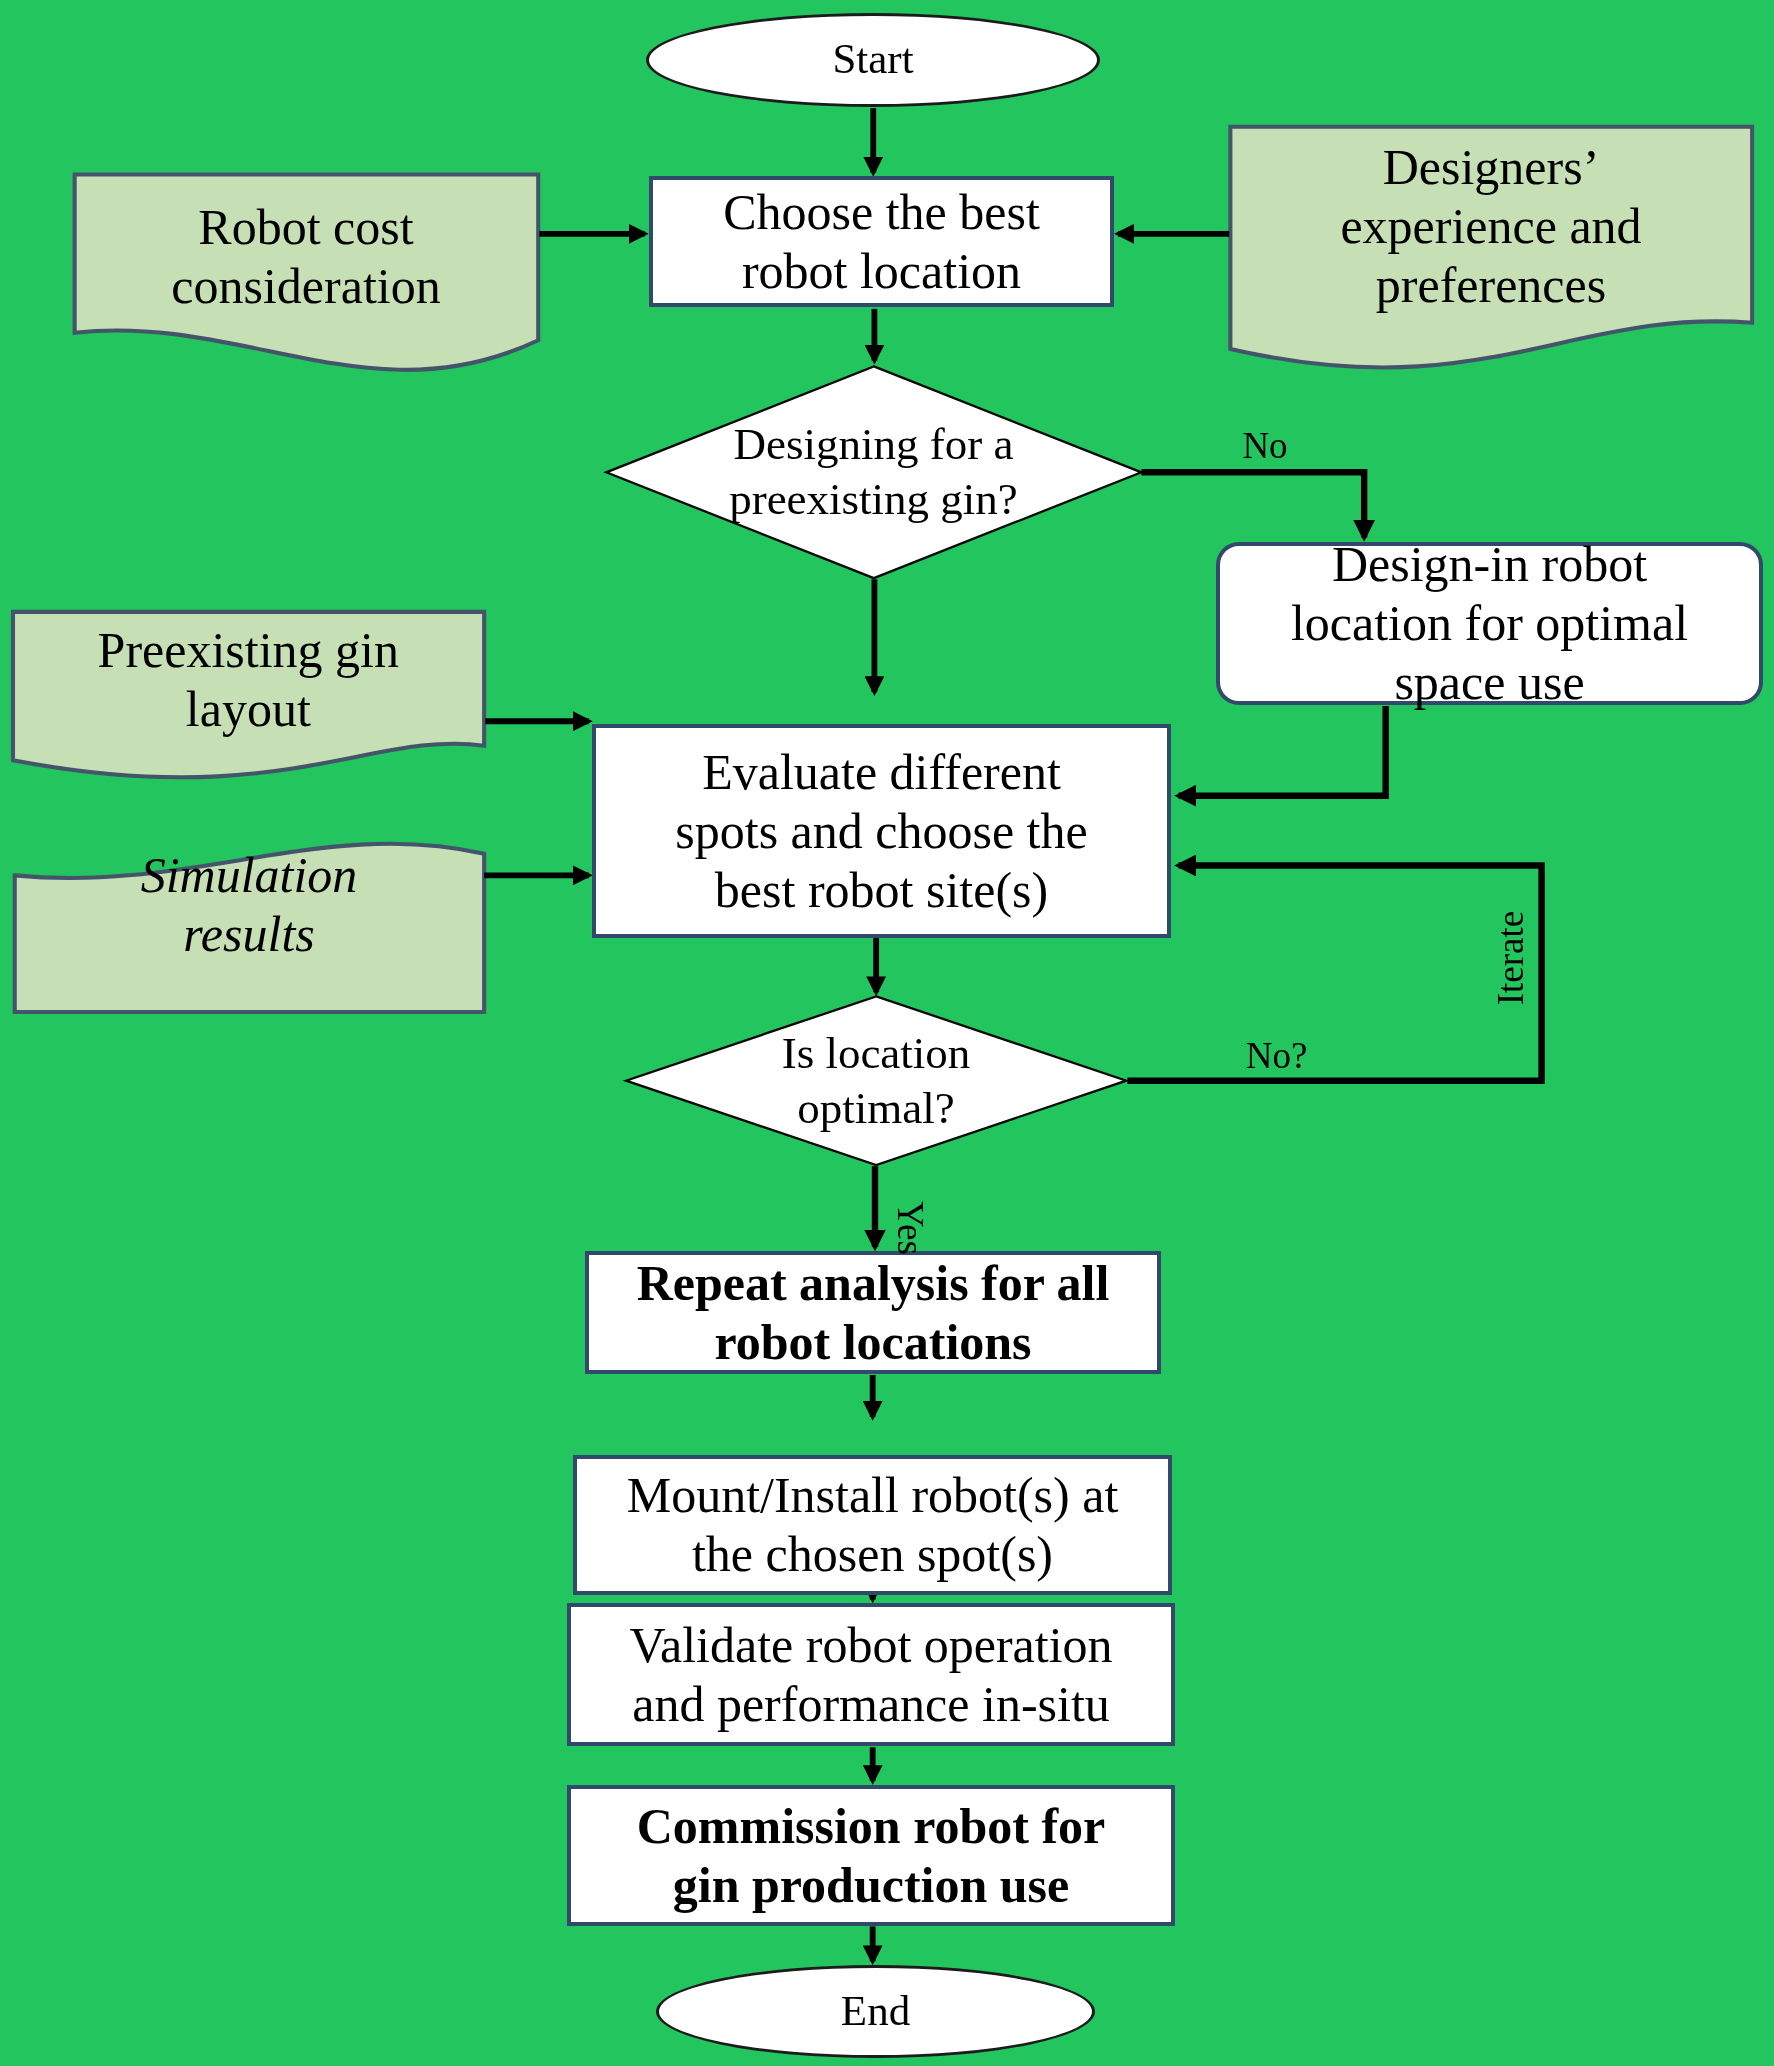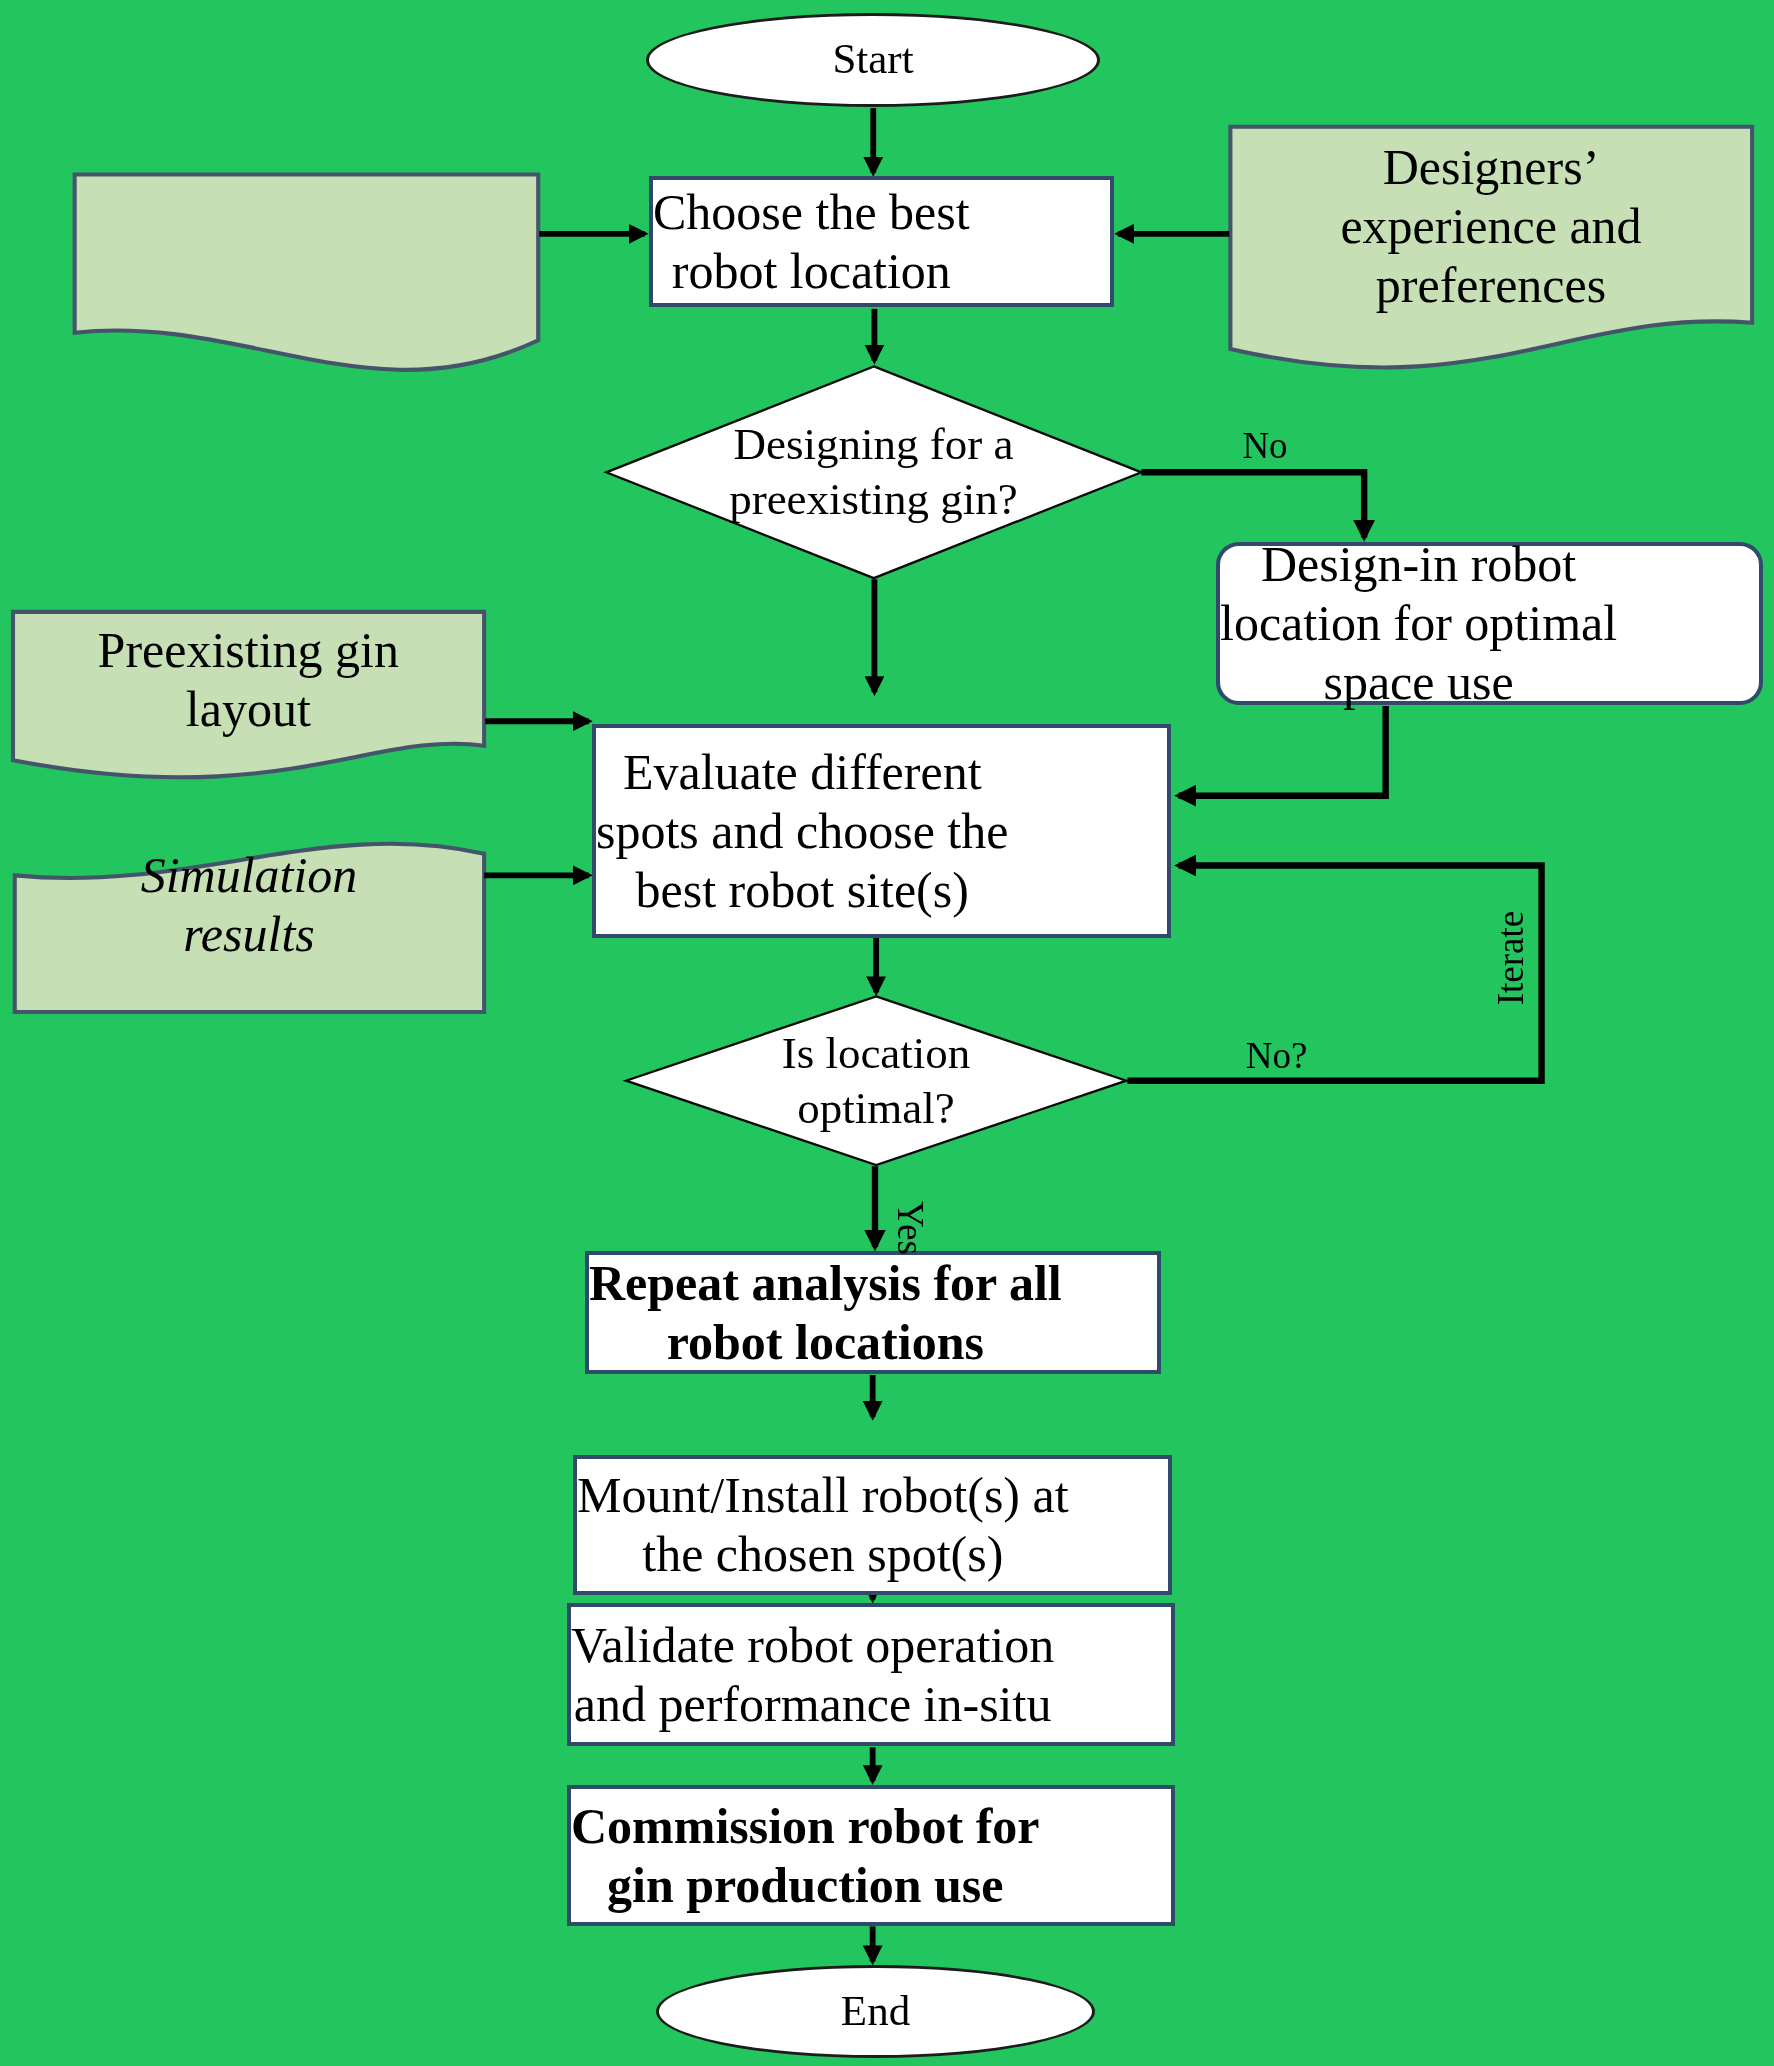--- a/index.html
+++ b/index.html
@@ -16,21 +16,21 @@
     position: absolute;
     left: 0; top: 0;
     width: 1775px; height: 2066px;
   }
   .abs { position: absolute; box-sizing: border-box; }
   .node-box {
     background: #ffffff;
     border: 4.1px solid #31496b;
     display: flex;
     align-items: center;
-    justify-content: flex-start;
+    justify-content: center;
     text-align: center;
   }
   .node-label {
     font-size: 50px;
     line-height: 1.18;
     white-space: pre-line;
     text-align: center;
   }
   .overlay-label {
     display: flex;
@@ -130,20 +130,24 @@
   </div>
   <div class="abs node-box" style="left:567px; top:1603px; width:608px; height:143px;">
     <div class="node-label">Validate robot operation
 and performance in-situ</div>
   </div>
   <div class="abs node-box" style="left:567px; top:1785px; width:608px; height:141px;font-weight:bold;">
     <div class="node-label">Commission robot for
 gin production use</div>
   </div>
 
+  <div class="abs overlay-label doc-label" style="left:74px; top:175px; width:464px; height:163px;">
+    <div class="node-label">Robot cost
+consideration</div>
+  </div>
   <div class="abs overlay-label doc-label" style="left:1230px; top:127px; width:522px; height:198px;">
     <div class="node-label">Designers’
 experience and
 preferences</div>
   </div>
   <div class="abs overlay-label doc-label" style="left:12.8px; top:612px; width:471px; height:135px;">
     <div class="node-label">Preexisting gin
 layout</div>
   </div>
   <div class="abs overlay-label doc-label" style="left:14.5px; top:826px; width:469px; height:158px;font-style:italic;">

